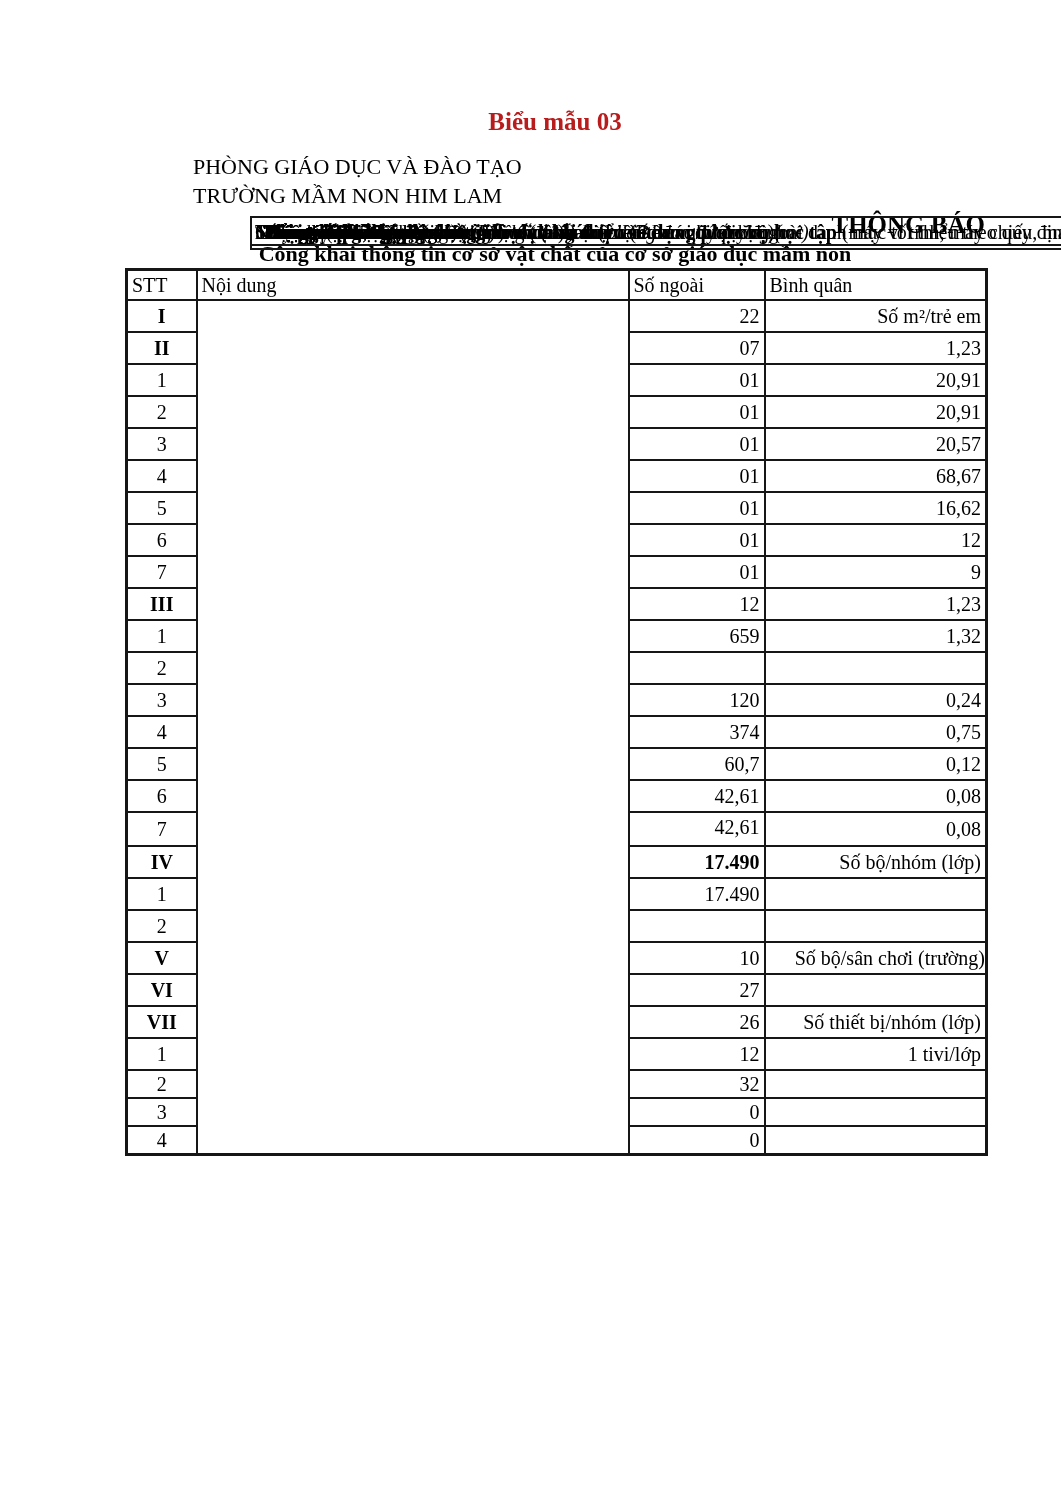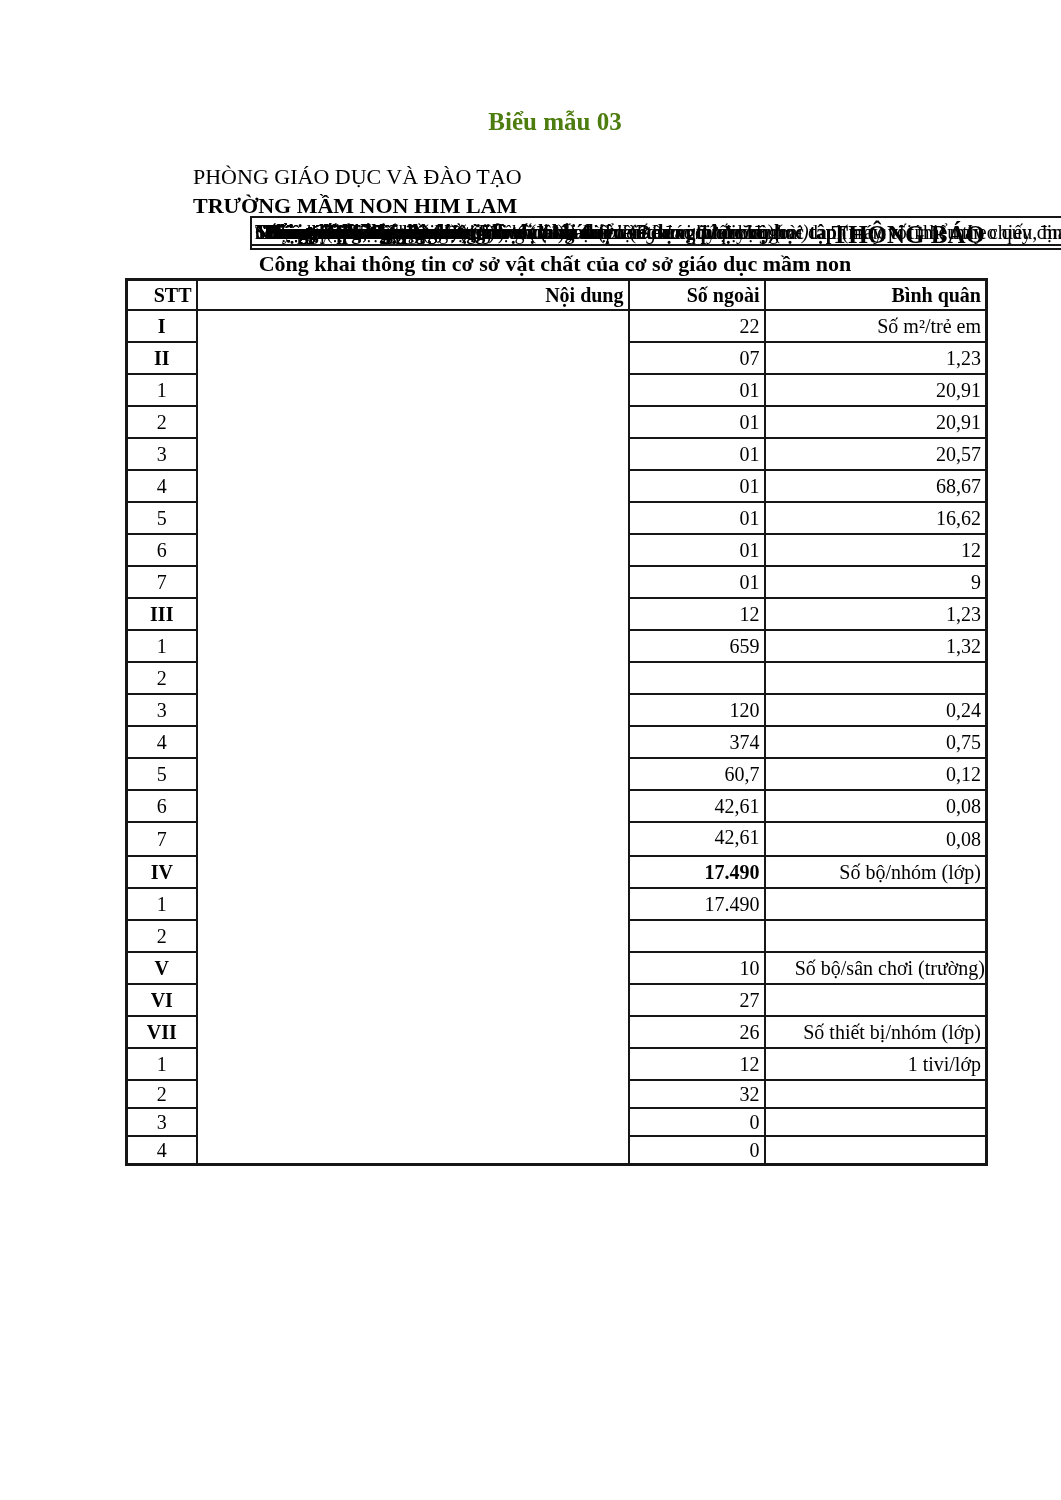--- a/index.html
+++ b/index.html
@@ -12,32 +12,32 @@
   }
   .content {
     position: absolute;
     left: 125px; top: 108px;
     width: 860px;
   }
   .form-label {
     text-align: center;
     font-weight: bold;
     font-size: 25px;
-    color: #4d7c0f;
-    margin-bottom: 26px;
+    color: #b91c1c;
+    margin-bottom: 16px;
   }
   .agency {
     padding-left: 68px;
     font-size: 22px;
     line-height: 29px;
   }
   .school {
     padding-left: 68px;
     font-size: 22px;
-    font-weight: bold;
+    font-weight: normal;
     line-height: 29px;
   }
   .notice-title {
     text-align: right;
     font-size: 25px;
     font-weight: bold;
     line-height: 30px;
   }
   .subtitle {
     text-align: center;
@@ -58,21 +58,21 @@
     font-size: 20px;
     table-layout: fixed;
   }
   .facility th, .facility td {
     border: 2px solid #161616;
     padding: 1px 4px;
     vertical-align: middle;
     overflow: hidden;
   }
   .facility { border: 3px solid #161616; }
-  .facility th { font-weight: bold; height: 26px; text-align: right; }
+  .facility th { font-weight: normal; height: 26px; text-align: left; }
   .facility td { height: 28px; }
   td.stt { text-align: center; }
   td.qty, td.avg { text-align: right; }
   td.content { text-align: left; padding-left: 12px; line-height: 26px; }
   tr.section td.stt, tr.section td.content { font-weight: bold; }
   td.content .note { font-weight: normal; }
   .italic td.content { font-style: italic; }
   td.content.tight { padding-left: 3px; }
   td.content.justify { text-align: justify; }
   td.qty.qty-bold { font-weight: bold; }

